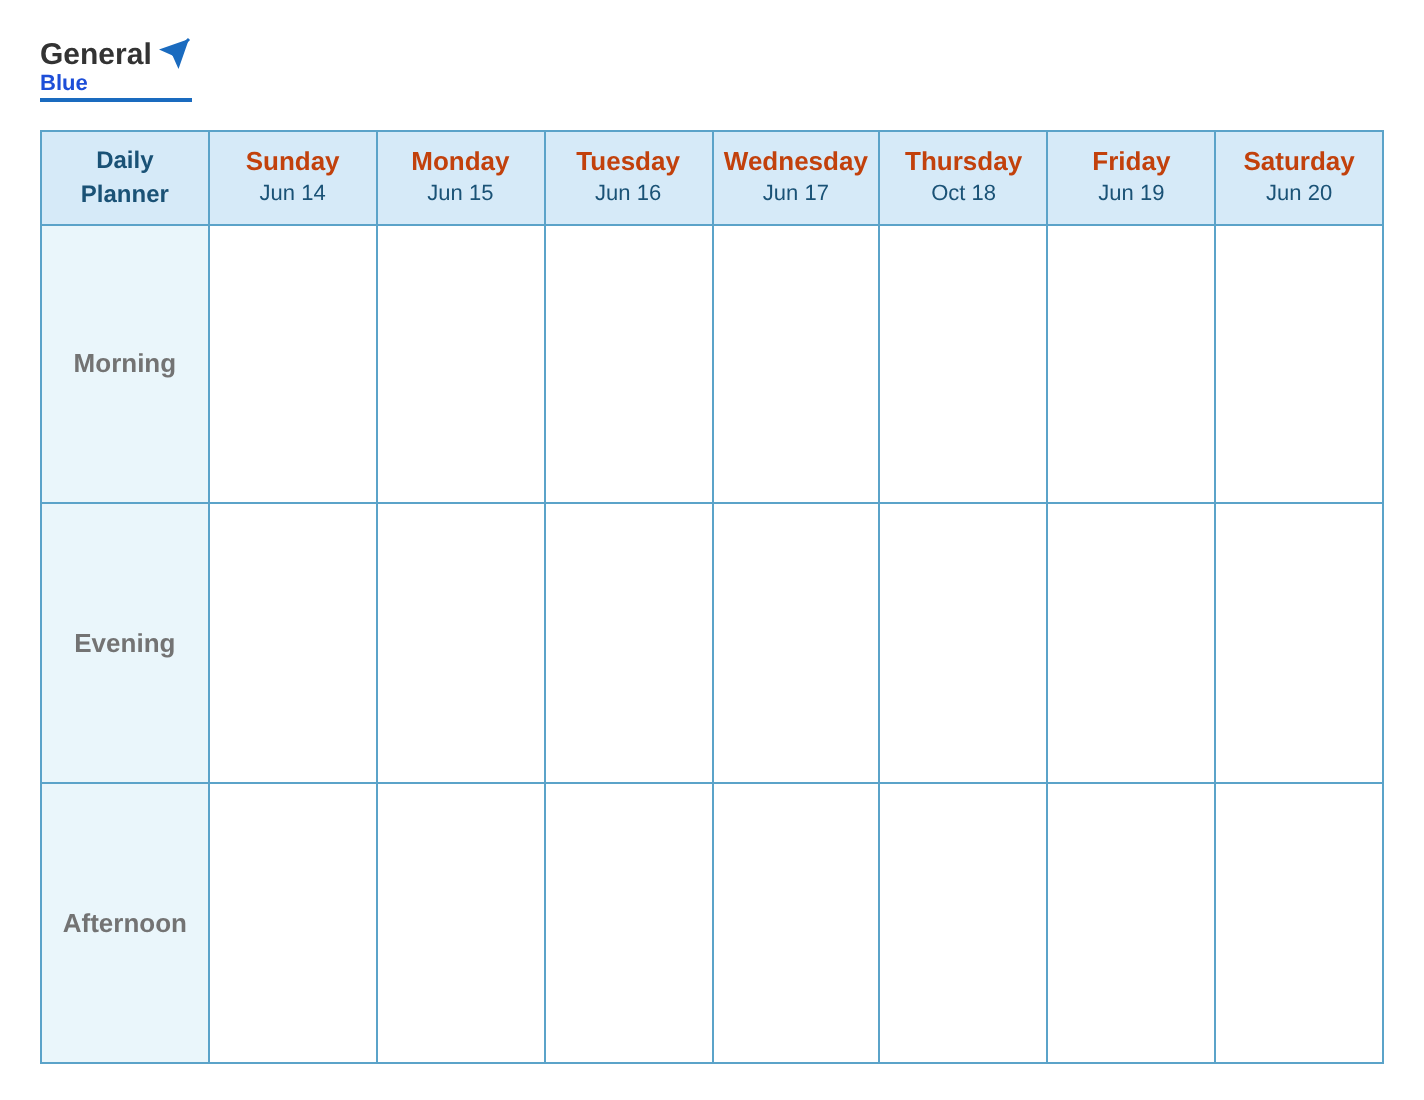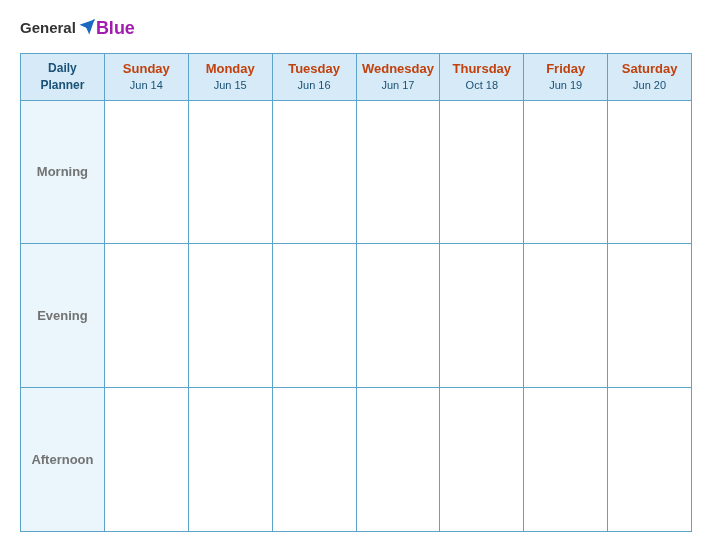--- a/index.html
+++ b/index.html
@@ -23,41 +23,41 @@
     
     .header {
       display: flex;
       justify-content: space-between;
       align-items: flex-start;
       margin-bottom: 14px;
     }
 
     .logo {
       display: flex;
-      flex-direction: row;
+      flex-direction: column;
       align-items: flex-start;
       justify-content: flex-end;
     }
 
     .logo-text {
       display: flex;
       align-items: center;
       gap: 0px;
     }
 
     .logo-general {
       font-size: 15px;
       font-weight: bold;
       color: #333;
     }
 
     .logo-blue {
-      font-size: 18px;
-      font-weight: bold;
-      color: #a21caf;
+      font-size: 11px;
+      font-weight: bold;
+      color: #1d4ed8;
     }
 
     .logo-bird {
       width: 18px;
       height: 18px;
       margin-left: 2px;
     }
 
     .logo-line {
       width: 100%;

